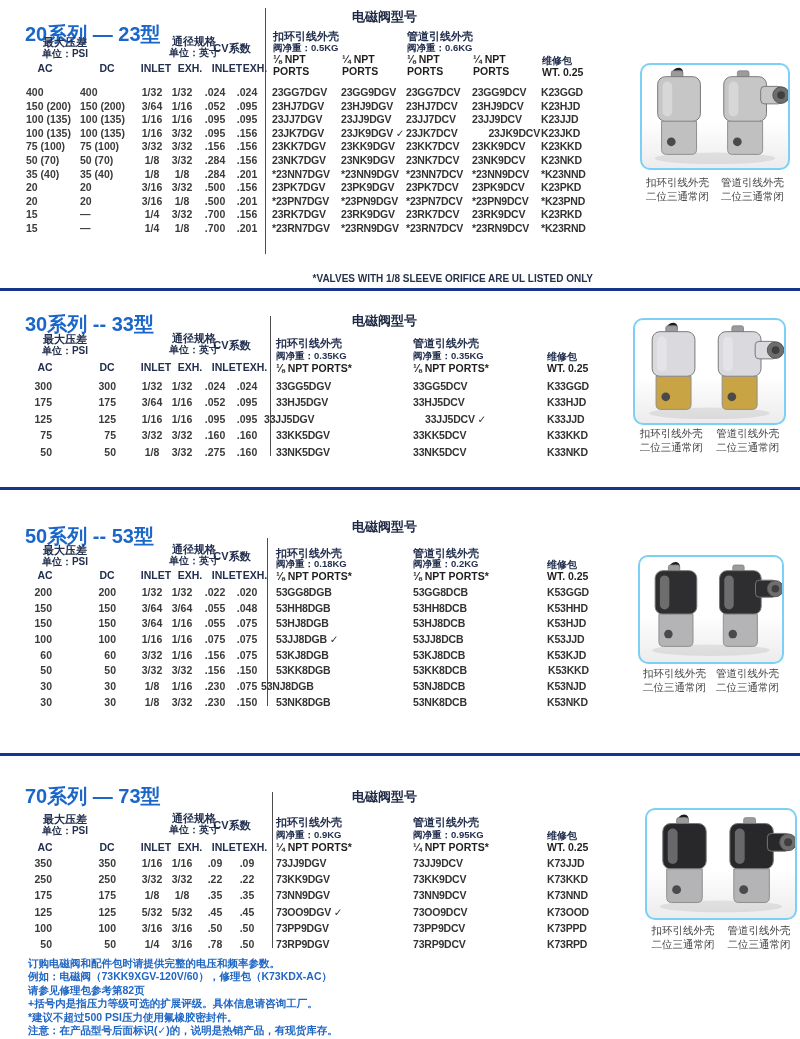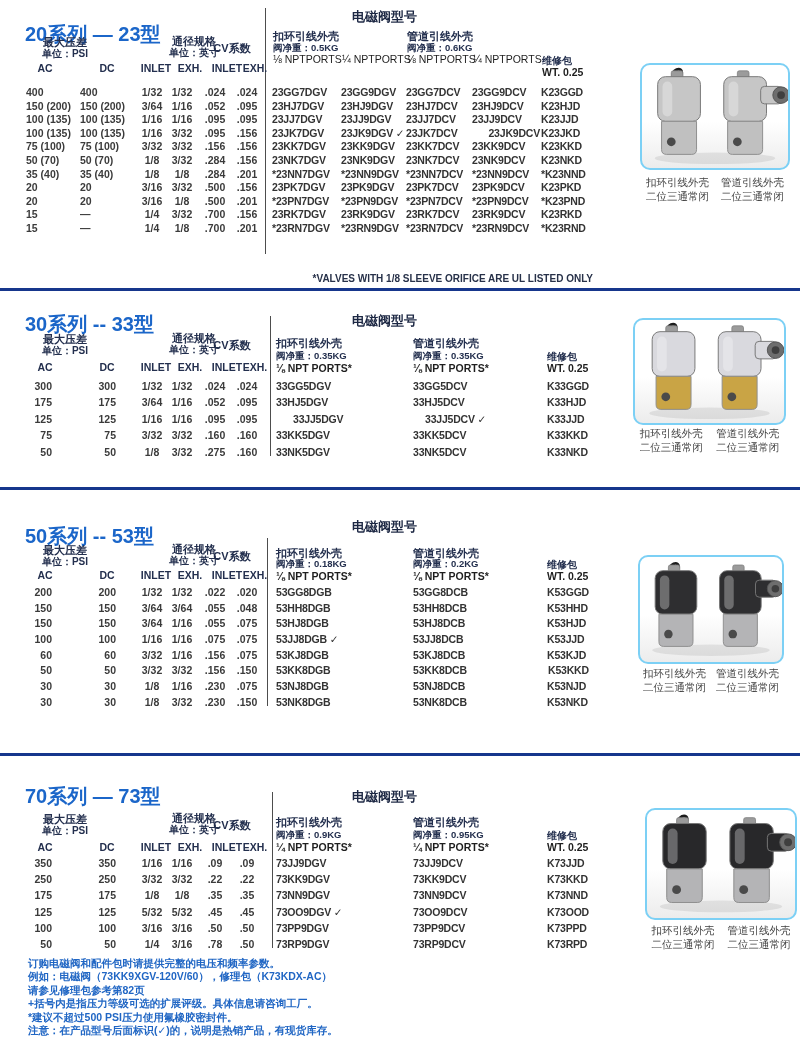--- a/index.html
+++ b/index.html
@@ -32,22 +32,22 @@
   .g-orif{left:142px;width:104px;font-family:Liberation Mono, monospace;}
   .g-cv{left:196px;width:72px;top:calc(var(--g1) + 6px);}
   .ch{position:absolute;top:var(--cols);font-size:10.5px;font-weight:bold;color:#232f4e;text-align:center;white-space:nowrap;}
   .ch-ac{left:25px;width:40px;}.ch-dc{left:87px;width:40px;}
   .ch-in1{left:138px;width:36px;}.ch-ex1{left:172px;width:36px;}
   .ch-in2{left:205px;width:44px;}.ch-ex2{left:238px;width:34px;}
 
   .rgt{position:absolute;top:var(--rgrp);font-size:11px;font-weight:bold;color:#232f4e;white-space:nowrap;}
   .rgw{position:absolute;top:var(--rwt);font-size:9.5px;font-weight:bold;color:#232f4e;white-space:nowrap;}
   .at1{left:var(--r1x);}.at2{left:var(--r2x);}
-  .pcol{position:absolute;top:var(--rp1);display:flex;flex-direction:row;line-height:11.5px;
-        font-size:10.5px;font-weight:normal;color:#1e1e1e;white-space:nowrap;}
+  .pcol{position:absolute;top:var(--rp1);display:flex;flex-direction:column;line-height:11.5px;
+        font-size:10.5px;font-weight:bold;color:#1e1e1e;white-space:nowrap;}
   .p11{left:var(--r1x);}.p12{left:calc(var(--r1x) + 69px);}
   .p21{left:var(--r2x);}.p22{left:calc(var(--r2x) + 66px);}
   .ps{position:absolute;top:var(--rp1);font-size:10.5px;font-weight:bold;color:#1e1e1e;white-space:nowrap;}
   .kt{position:absolute;left:var(--kitx);top:var(--kt1);font-size:10px;font-weight:bold;color:#232f4e;white-space:nowrap;}
   .kw{position:absolute;left:var(--kitx);top:var(--kt2);font-size:10.5px;font-weight:bold;color:#1e1e1e;white-space:nowrap;}
 
   .rows{position:absolute;left:0;top:var(--rows);width:800px;}
   .trow{position:relative;width:800px;}
   .tcell{position:absolute;top:0;font-size:10.5px;font-weight:bold;color:#3b3b3b;white-space:nowrap;}
   .model{color:#333;letter-spacing:-0.2px;}
@@ -349,21 +349,21 @@
           <span class="tcell model" style="left: 413px; width: 128px; text-align: left;">33HJ5DCV</span>
           <span class="tcell model" style="left: 547px; width: 80px; text-align: left;">K33HJD</span>
         </div>
         <div class="trow" style="height: 16.4px;">
           <span class="tcell" style="left: 16px; width: 36px; text-align: right;">125</span>
           <span class="tcell" style="left: 76px; width: 40px; text-align: right;">125</span>
           <span class="tcell" style="left: 138px; width: 28px; text-align: center;">1/16</span>
           <span class="tcell" style="left: 168px; width: 28px; text-align: center;">1/16</span>
           <span class="tcell" style="left: 199px; width: 32px; text-align: center;">.095</span>
           <span class="tcell" style="left: 231px; width: 32px; text-align: center;">.095</span>
-          <span class="tcell model" style="left: 293px; width: 130px; text-align: left;">33JJ5DGV</span>
+          <span class="tcell model" style="left: 264px; width: 130px; text-align: left;">33JJ5DGV</span>
           <span class="tcell model" style="left: 413px; width: 128px; text-align: left; margin-left: 12px;">33JJ5DCV ✓</span>
           <span class="tcell model" style="left: 547px; width: 80px; text-align: left;">K33JJD</span>
         </div>
         <div class="trow" style="height: 16.4px;">
           <span class="tcell" style="left: 16px; width: 36px; text-align: right;">75</span>
           <span class="tcell" style="left: 76px; width: 40px; text-align: right;">75</span>
           <span class="tcell" style="left: 138px; width: 28px; text-align: center;">3/32</span>
           <span class="tcell" style="left: 168px; width: 28px; text-align: center;">3/32</span>
           <span class="tcell" style="left: 199px; width: 32px; text-align: center;">.160</span>
           <span class="tcell" style="left: 231px; width: 32px; text-align: center;">.160</span>
@@ -518,21 +518,21 @@
           <span class="tcell model" style="left: 413px; width: 128px; text-align: left;">53KK8DCB</span>
           <span class="tcell model" style="left: 548px; width: 80px; text-align: left;">K53KKD</span>
         </div>
         <div class="trow" style="height: 15.7px;">
           <span class="tcell" style="left: 16px; width: 36px; text-align: right;">30</span>
           <span class="tcell" style="left: 76px; width: 40px; text-align: right;">30</span>
           <span class="tcell" style="left: 138px; width: 28px; text-align: center;">1/8</span>
           <span class="tcell" style="left: 168px; width: 28px; text-align: center;">1/16</span>
           <span class="tcell" style="left: 199px; width: 32px; text-align: center;">.230</span>
           <span class="tcell" style="left: 231px; width: 32px; text-align: center;">.075</span>
-          <span class="tcell model" style="left: 276px; width: 130px; text-align: left;">53NJ8DGB</span>
+          <span class="tcell model" style="left: 261px; width: 130px; text-align: left;">53NJ8DGB</span>
           <span class="tcell model" style="left: 413px; width: 128px; text-align: left;">53NJ8DCB</span>
           <span class="tcell model" style="left: 547px; width: 80px; text-align: left;">K53NJD</span>
         </div>
         <div class="trow" style="height: 15.7px;">
           <span class="tcell" style="left: 16px; width: 36px; text-align: right;">30</span>
           <span class="tcell" style="left: 76px; width: 40px; text-align: right;">30</span>
           <span class="tcell" style="left: 138px; width: 28px; text-align: center;">1/8</span>
           <span class="tcell" style="left: 168px; width: 28px; text-align: center;">3/32</span>
           <span class="tcell" style="left: 199px; width: 32px; text-align: center;">.230</span>
           <span class="tcell" style="left: 231px; width: 32px; text-align: center;">.150</span>

